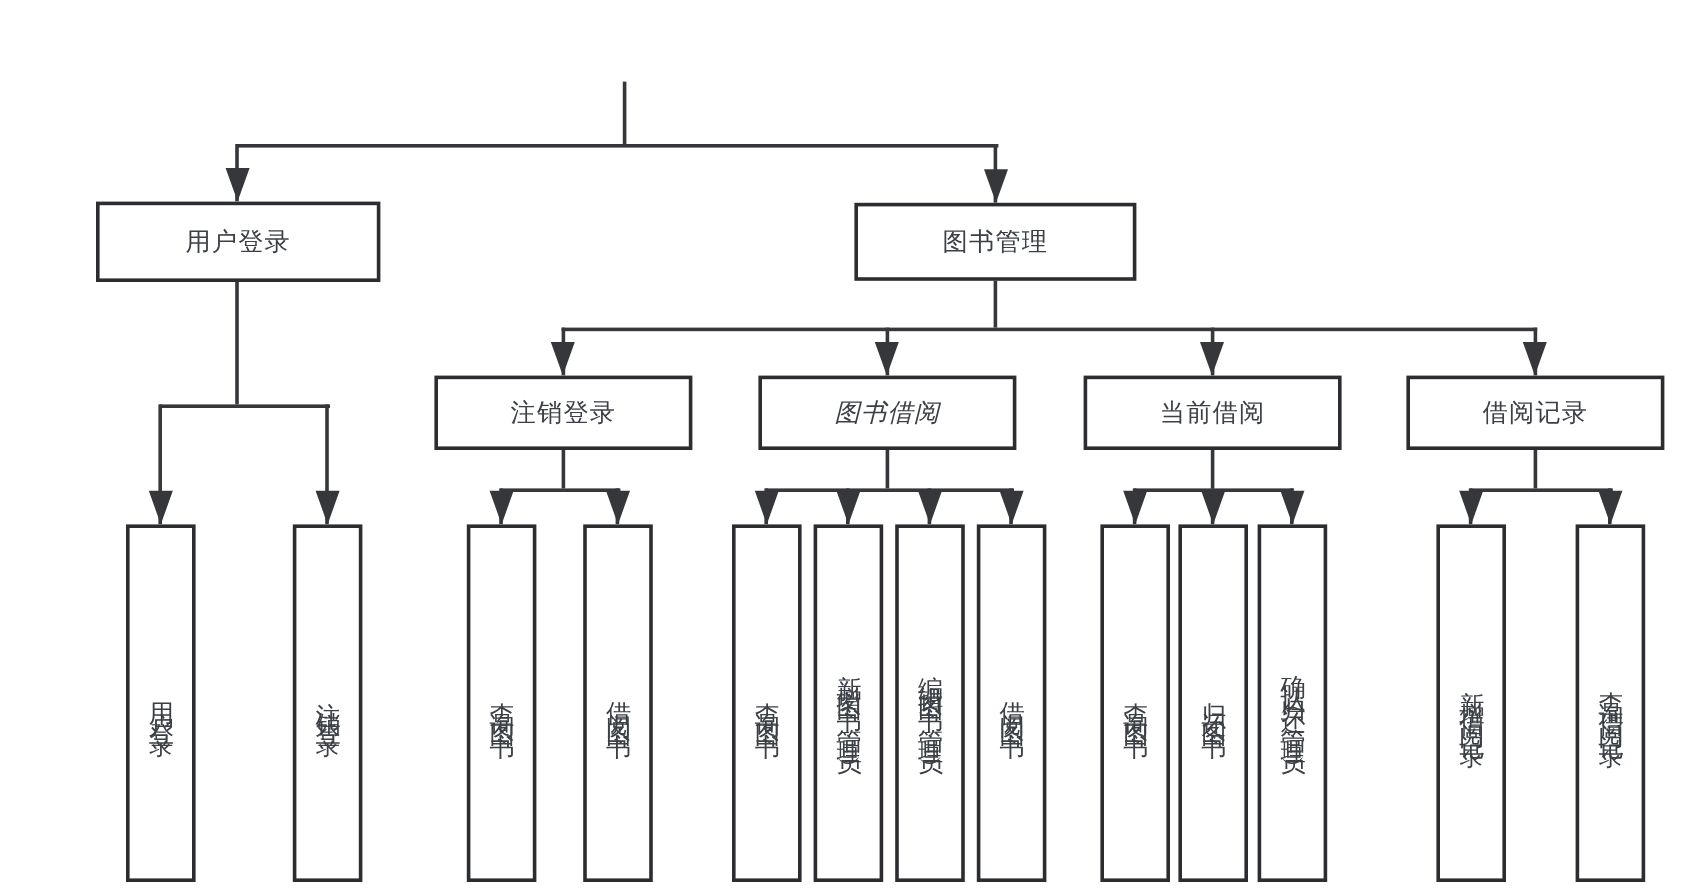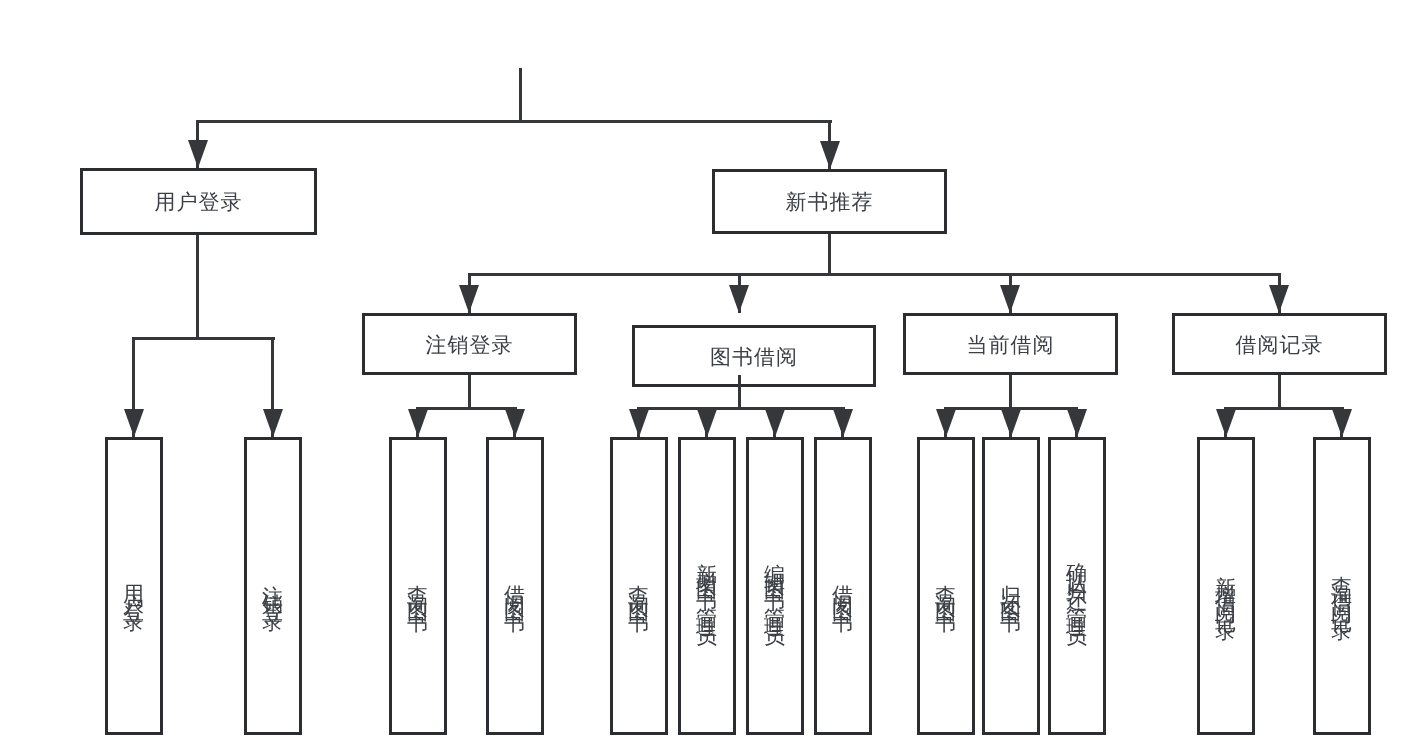--- a/index.html
+++ b/index.html
@@ -40,21 +40,21 @@
   <div class="hline" style="left:197px;top:120px;width:635px;"></div>
   <div class="vline" style="left:196px;top:120px;height:48px;"></div>
   <div class="arrow" style="left:188px;top:140px;"></div>
   <div class="vline" style="left:828px;top:120px;height:49px;"></div>
   <div class="arrow" style="left:820px;top:141px;"></div>
 
   <div class="box" style="left:80px;top:168px;width:237px;height:67px;">
     <span class="lbl">用户登录</span>
   </div>
   <div class="box" style="left:712px;top:169px;width:235px;height:65px;">
-    <span class="lbl">新书推荐</span>
+    <span class="lbl">图书管理</span>
   </div>
 
   <div class="vline" style="left:196px;top:235px;height:102px;"></div>
   <div class="hline" style="left:133px;top:337px;width:142px;"></div>
   <div class="vline" style="left:132px;top:337px;height:100px;"></div>
   <div class="arrow" style="left:124px;top:409px;"></div>
   <div class="vline" style="left:271px;top:337px;height:100px;"></div>
   <div class="arrow" style="left:263px;top:409px;"></div>
 
   <div class="vline" style="left:828px;top:234px;height:39px;"></div>
@@ -64,21 +64,21 @@
   <div class="vline" style="left:738px;top:273px;height:40px;"></div>
   <div class="arrow" style="left:729px;top:285px;"></div>
   <div class="vline" style="left:1009px;top:273px;height:40px;"></div>
   <div class="arrow" style="left:1000px;top:285px;"></div>
   <div class="vline" style="left:1278px;top:273px;height:40px;"></div>
   <div class="arrow" style="left:1269px;top:285px;"></div>
 
   <div class="box" style="left:362px;top:313px;width:215px;height:62px;">
     <span class="lbl">注销登录</span>
   </div>
-  <div class="box" style="left:632px;top:325px;width:244px;height:62px;">
+  <div class="box" style="left:632px;top:313px;width:215px;height:62px;font-style:italic;">
     <span class="lbl">图书借阅</span>
   </div>
   <div class="box" style="left:903px;top:313px;width:215px;height:62px;">
     <span class="lbl">当前借阅</span>
   </div>
   <div class="box" style="left:1172px;top:313px;width:215px;height:62px;">
     <span class="lbl">借阅记录</span>
   </div>
 
   <div class="vline" style="left:468px;top:375px;height:32px;"></div>

